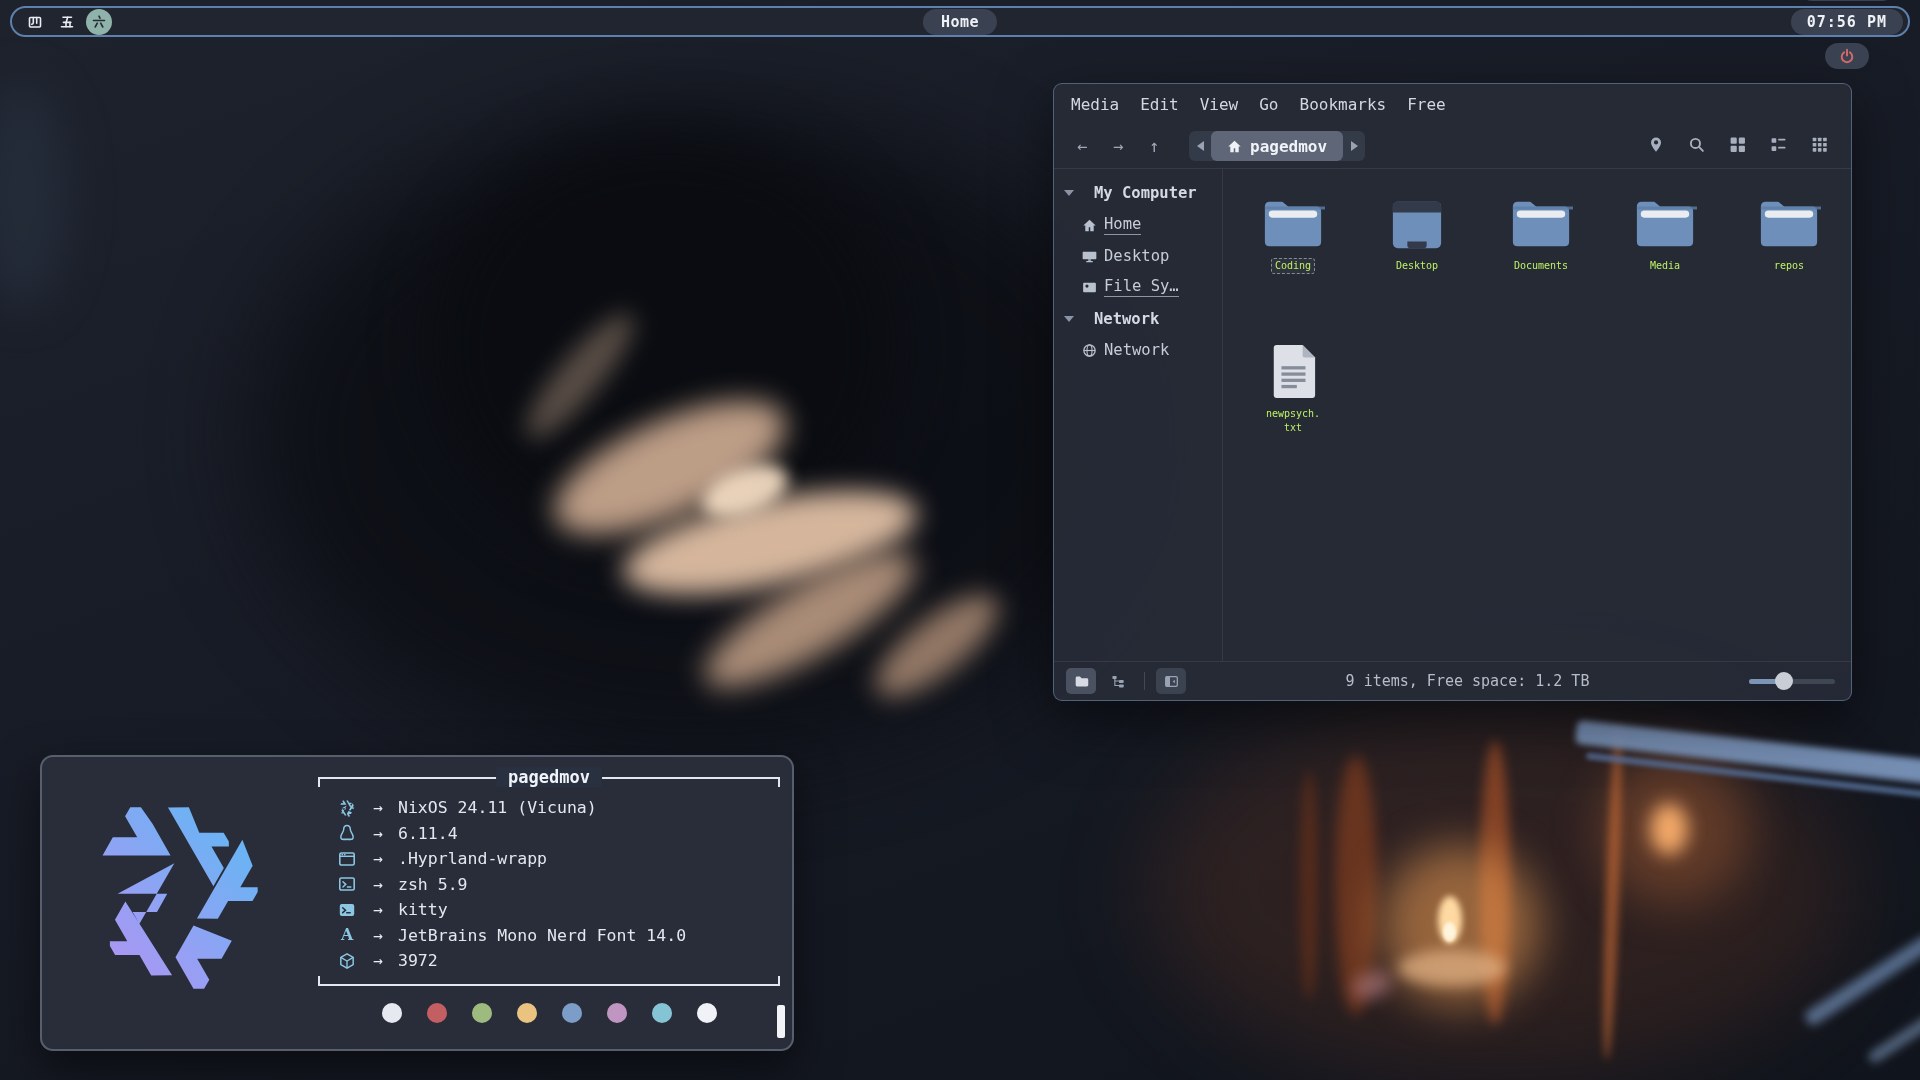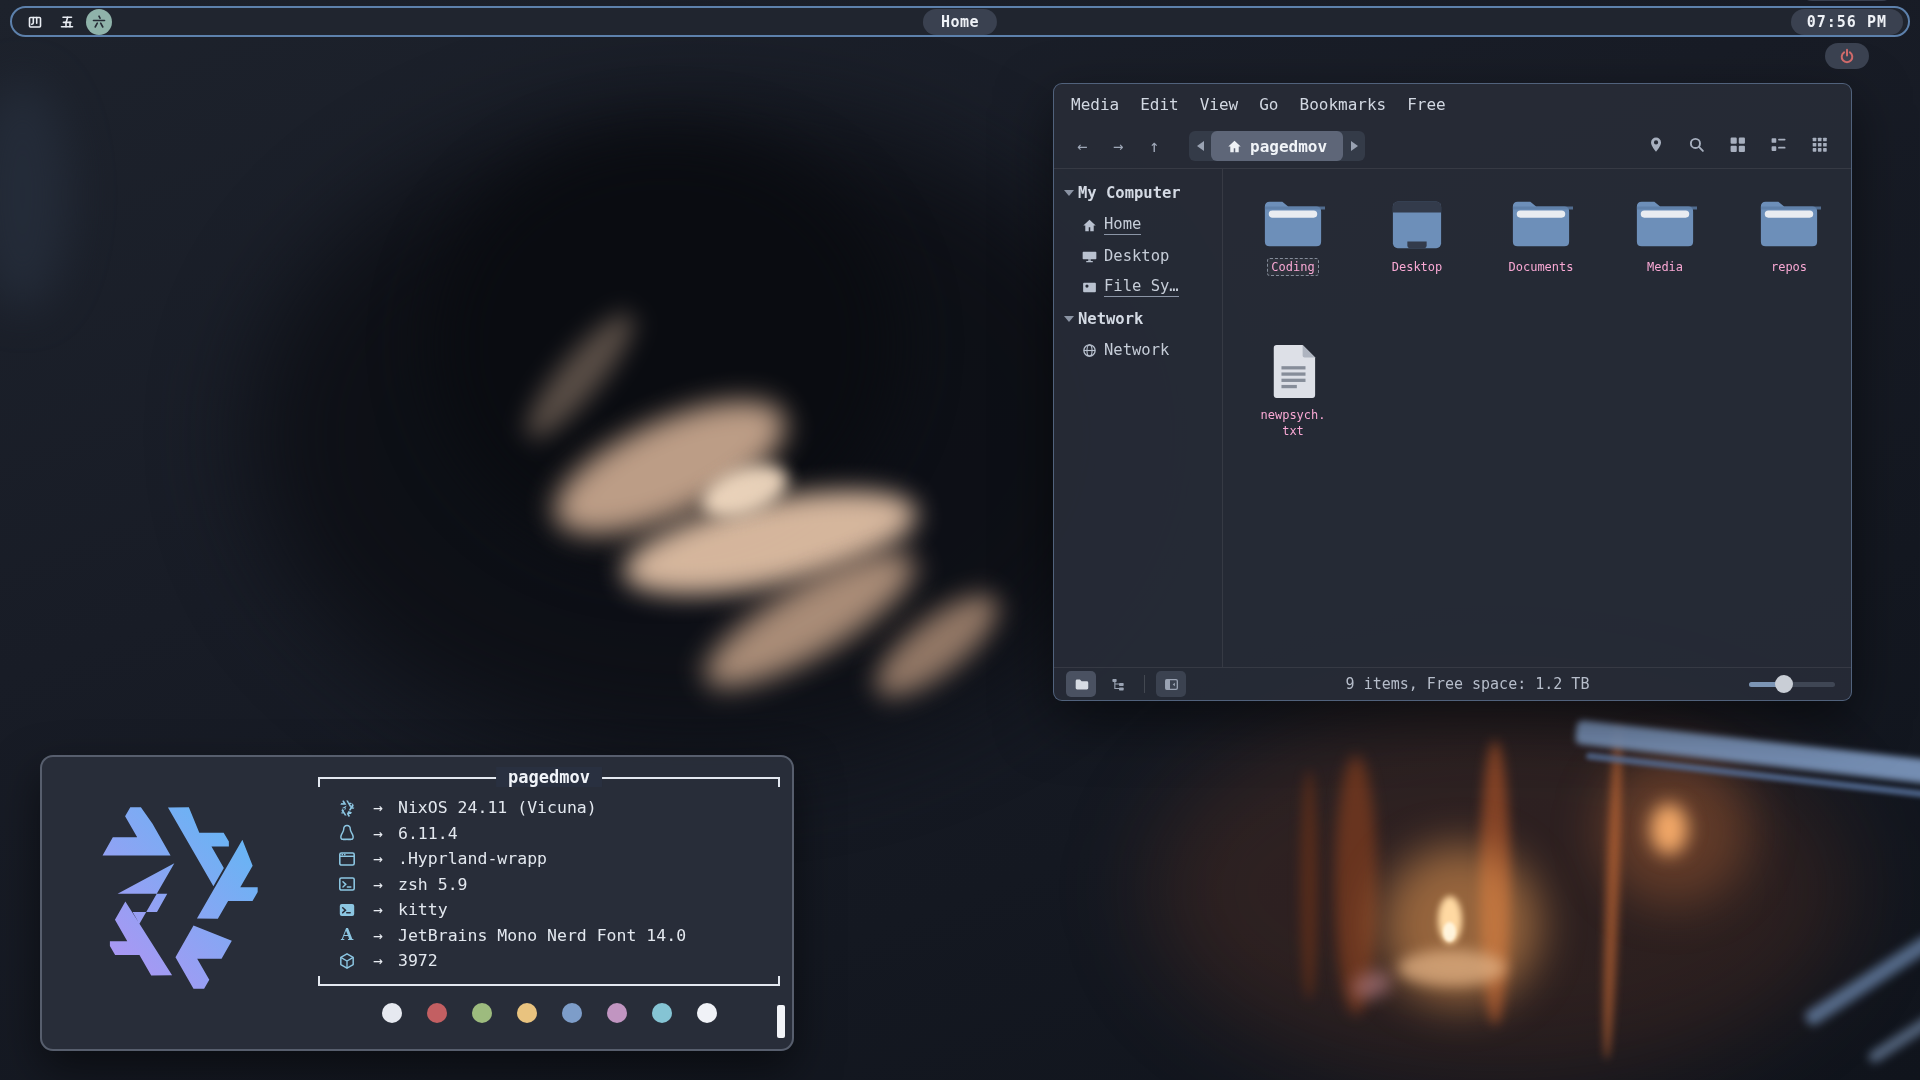--- a/index.html
+++ b/index.html
@@ -54,37 +54,37 @@
     border-left:7px solid #99a2b2; }
   .path-seg { height:30px; background:#5e6678; border-radius:6px; display:flex;
     align-items:center; gap:8px; padding:0 16px; }
   .path-seg svg { width:15px; height:15px; fill:#eef1f5; }
   #path-label { font-size:16px; font-weight:bold; color:#f0f3f7; }
   .tool-icons { margin-left:auto; display:flex; align-items:center; gap:24px; margin-right:8px; }
   .tool-icon svg { width:17px; height:17px; fill:#a7afbe; stroke:#a7afbe; }
   .fm-body { flex:1; display:flex; min-height:0; }
   .fm-sidebar { width:169px; flex:none; padding-top:8px; font-size:15.5px;
     border-right:1px solid rgba(255,255,255,.08); }
-  .sb-header { display:flex; align-items:center; gap:4px; padding:7px 8px 7px 10px;
+  .sb-header { display:flex; align-items:center; gap:20px; padding:7px 8px 7px 10px;
     color:#d4dae4; font-weight:bold; }
   .sb-tri { width:0; height:0; border-left:5px solid transparent; border-right:5px solid transparent;
     border-top:6px solid #8b94a4; }
   .sb-item { display:flex; align-items:center; gap:7px; padding:6px 4px 6px 28px; color:#c6cdd8; }
   .sb-item svg { width:15px; height:15px; fill:#b9c1cf; flex:none; }
   .sb-item .lbl { white-space:nowrap; }
   .sb-item.underline .lbl { border-bottom:1px solid #8b95a6; padding-bottom:1px; }
   .fm-files { flex:1; padding:16px 4px 0 8px; display:grid;
     grid-template-columns:repeat(5,124px); grid-auto-rows:148px; align-content:start; }
   .file-cell { display:flex; flex-direction:column; align-items:center; }
   .file-cell .ficon { height:66px; display:flex; align-items:flex-end; justify-content:center; }
-  .file-cell .flabel { margin-top:7px; font-size:12px; color:#f9a8d4; text-align:center;
+  .file-cell .flabel { margin-top:7px; font-size:10px; color:#bef264; text-align:center;
     line-height:1.35; max-width:112px; border:1px dashed transparent; padding:0 3px; }
   .file-cell .flabel.selected { border-color:rgba(205,215,230,.55); border-radius:3px;
     background:rgba(255,255,255,.04); }
-  .fm-statusbar { height:33px; flex:none; border-top:1px solid rgba(255,255,255,.08);
+  .fm-statusbar { height:39px; flex:none; border-top:1px solid rgba(255,255,255,.08);
     display:flex; align-items:center; padding:0 12px; gap:7px; }
   .st-btn { width:30px; height:26px; border-radius:5px; display:flex; align-items:center;
     justify-content:center; }
   .st-btn.pressed { background:#4a5161; }
   .st-btn.dim { background:#3b4250; }
   .st-btn svg { width:15px; height:15px; }
   .st-div { width:1px; height:18px; background:rgba(255,255,255,.14); margin:0 4px; }
   #status-text { flex:1; text-align:center; font-size:15px; color:#b6bdca; }
   .fm-slider { width:86px; height:18px; position:relative; margin-right:4px; }
   .fm-slider .track { position:absolute; top:7px; left:0; right:0; height:5px;

